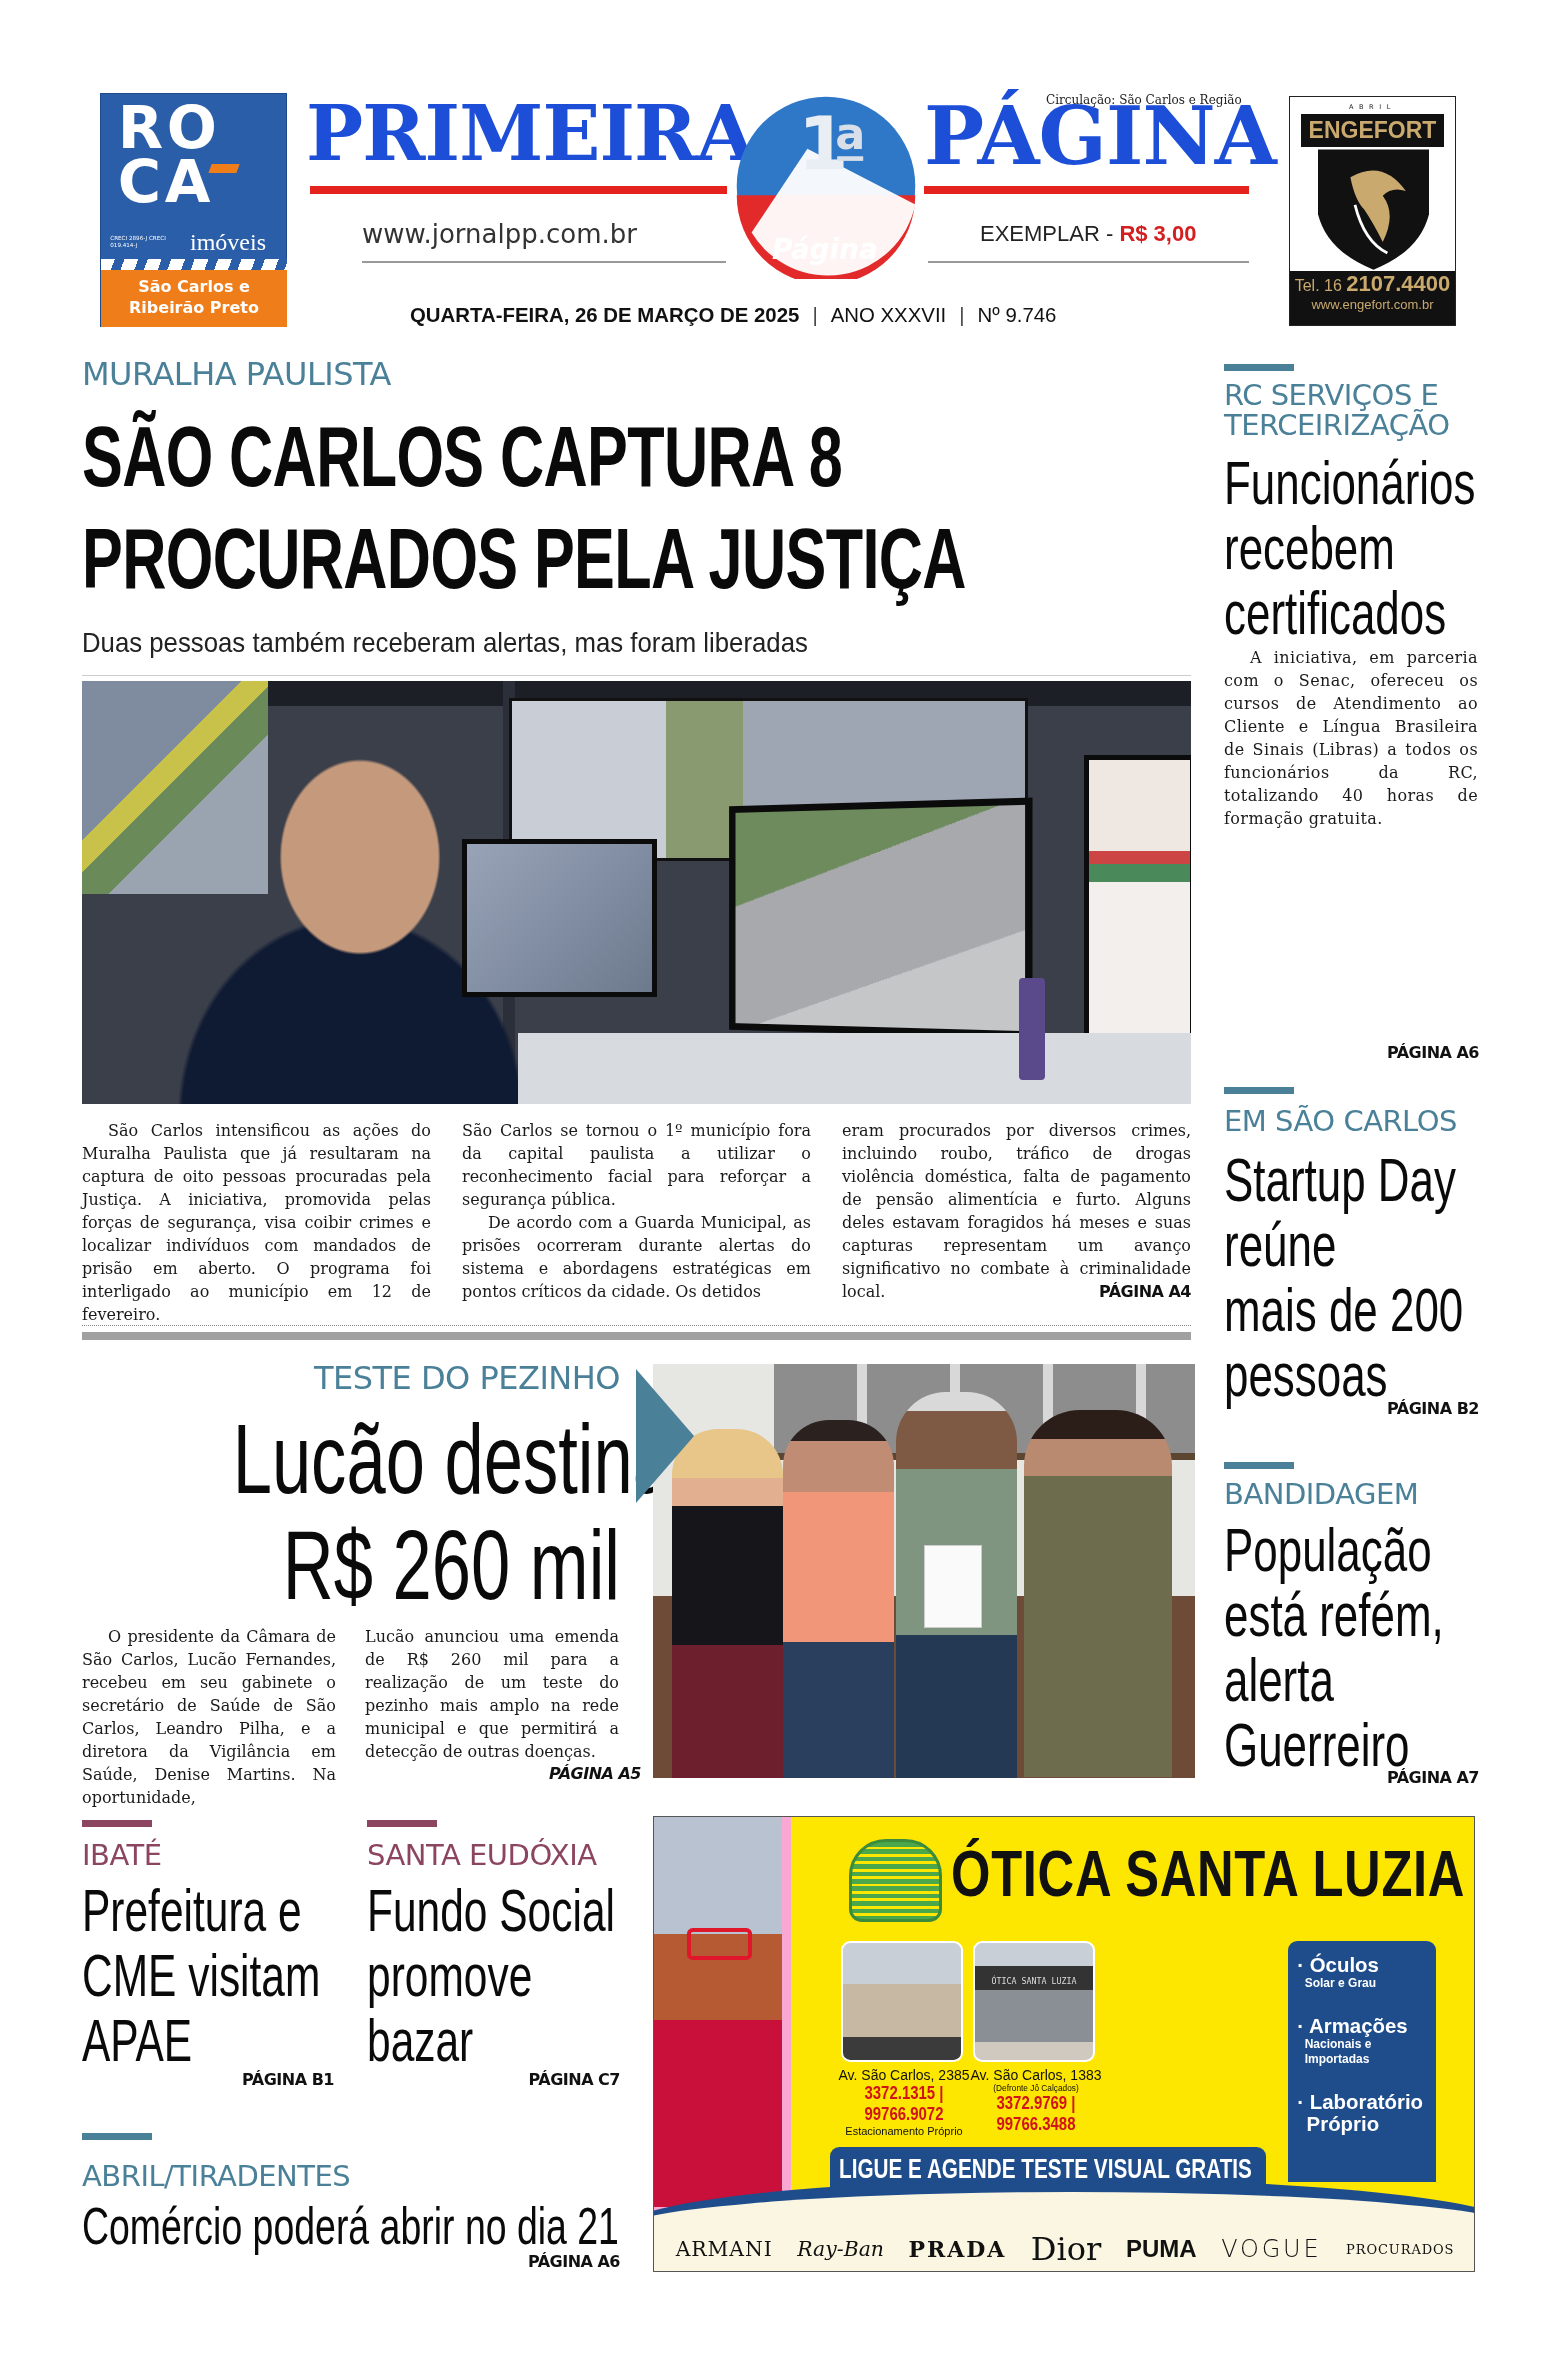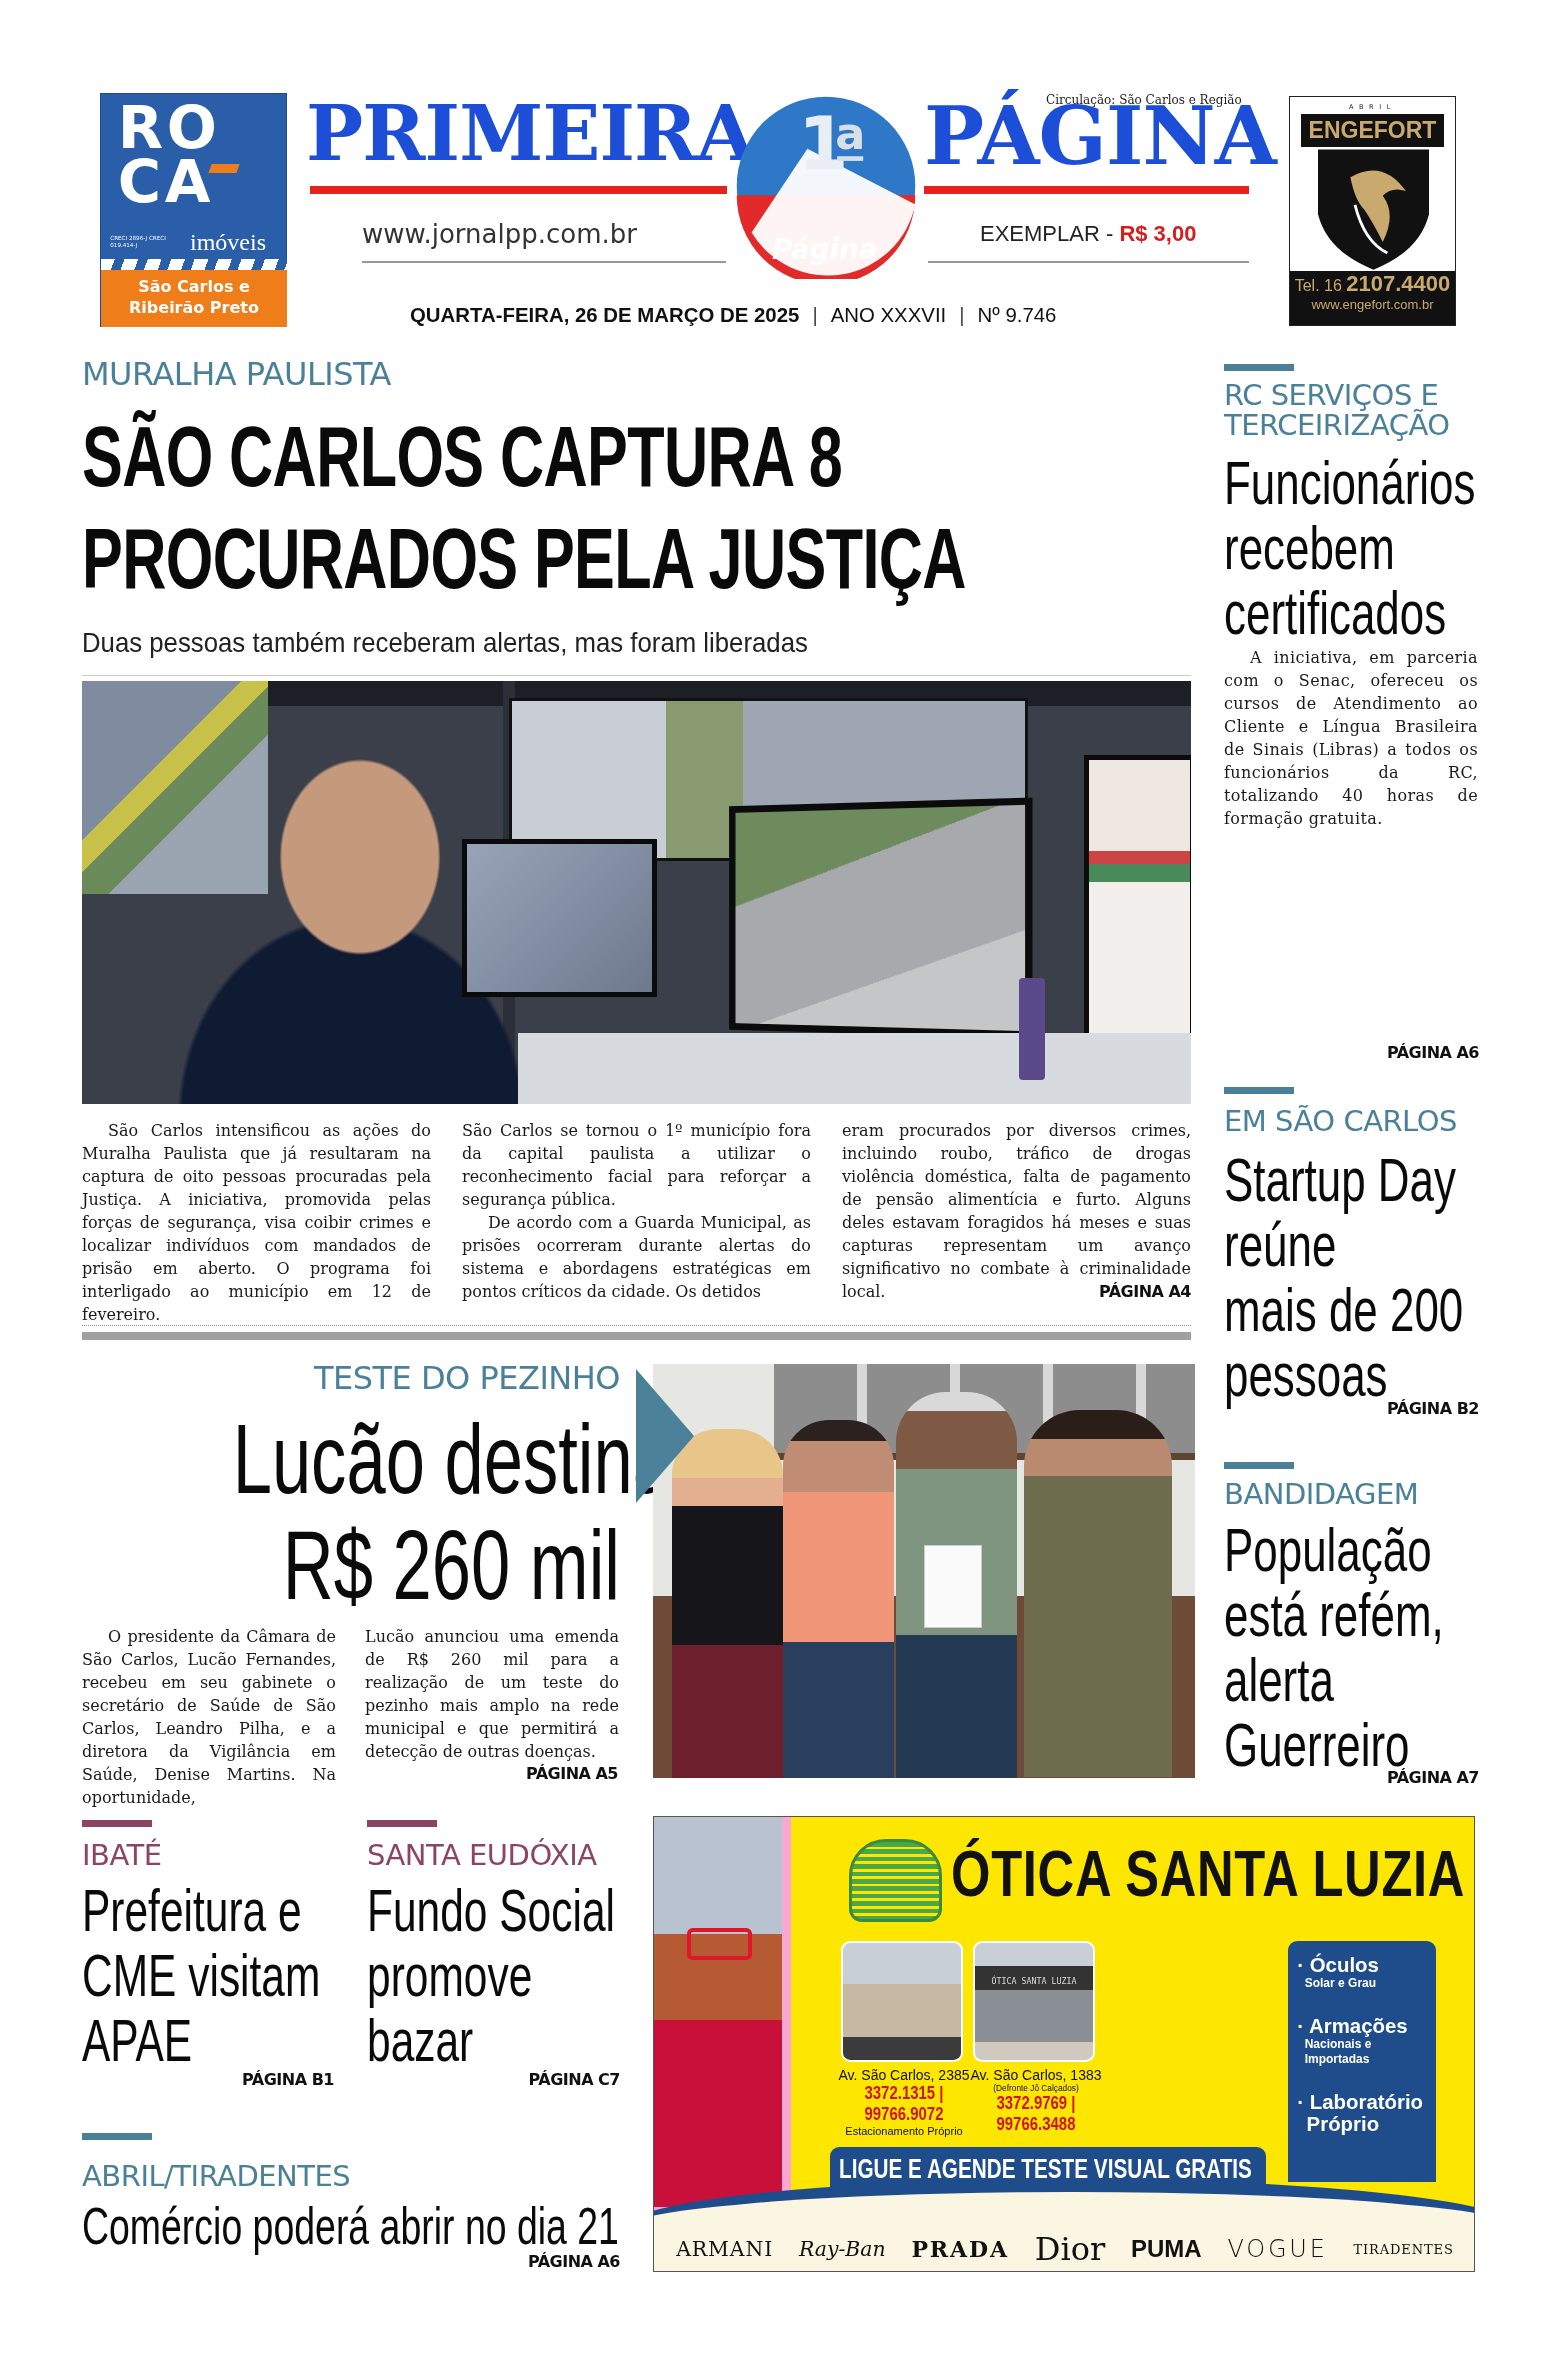--- a/index.html
+++ b/index.html
@@ -251,21 +251,21 @@
 <div class="abs cond-r" style="left:82px; top:1406px; width:538px; font-size:98px; line-height:106px;">
   <div>Lucão destina</div>
   <div>R$ 260 mil</div>
 </div>
 <div class="abs body-text" style="left:82px; top:1625px; width:254px; font-size:16px; line-height:23px;">
   <p>O presidente da Câmara de São Carlos, Lucão Fernandes, recebeu em seu gabinete o secretário de Saúde de São Carlos, Leandro Pilha, e a diretora da Vigilância em Saúde, Denise Martins. Na oportunidade,</p>
 </div>
 <div class="abs body-text" style="left:365px; top:1625px; width:254px; font-size:16px; line-height:23px;">
   <p class="noindent">Lucão anunciou uma emenda de R$ 260 mil para a realização de um teste do pezinho mais amplo na rede municipal e que permitirá a detecção de outras doenças.</p>
 </div>
-<div class="abs pg-ref" style="left:432px; top:1764px; width:186px;">PÁGINA A5</div>
+<div class="abs pg-ref" style="left:455px; top:1764px; width:186px;font-style:italic;">PÁGINA A5</div>
 
 <div class="abs photo-lucao">
   <div class="frame"></div>
   <div class="sofa"></div>
   <div class="p1"></div>
   <div class="p2"></div>
   <div class="p3"></div>
   <div class="doc"></div>
   <div class="p4"></div>
 </div>
@@ -334,16 +334,16 @@
   <div class="swoosh"></div>
   <div class="cta"><span>LIGUE E AGENDE TESTE VISUAL GRATIS</span></div>
 
   <div class="brands">
     <span class="b-armani">ARMANI</span>
     <span class="b-rayban">Ray-Ban</span>
     <span class="b-prada">PRADA</span>
     <span class="b-dior">Dior</span>
     <span class="b-puma">PUMA</span>
     <span class="b-vogue">VOGUE</span>
-    <span class="b-dk">TIRADENTES</span>
+    <span class="b-dk">PROCURADOS</span>
   </div>
 </div>
 
 
 </body></html>

